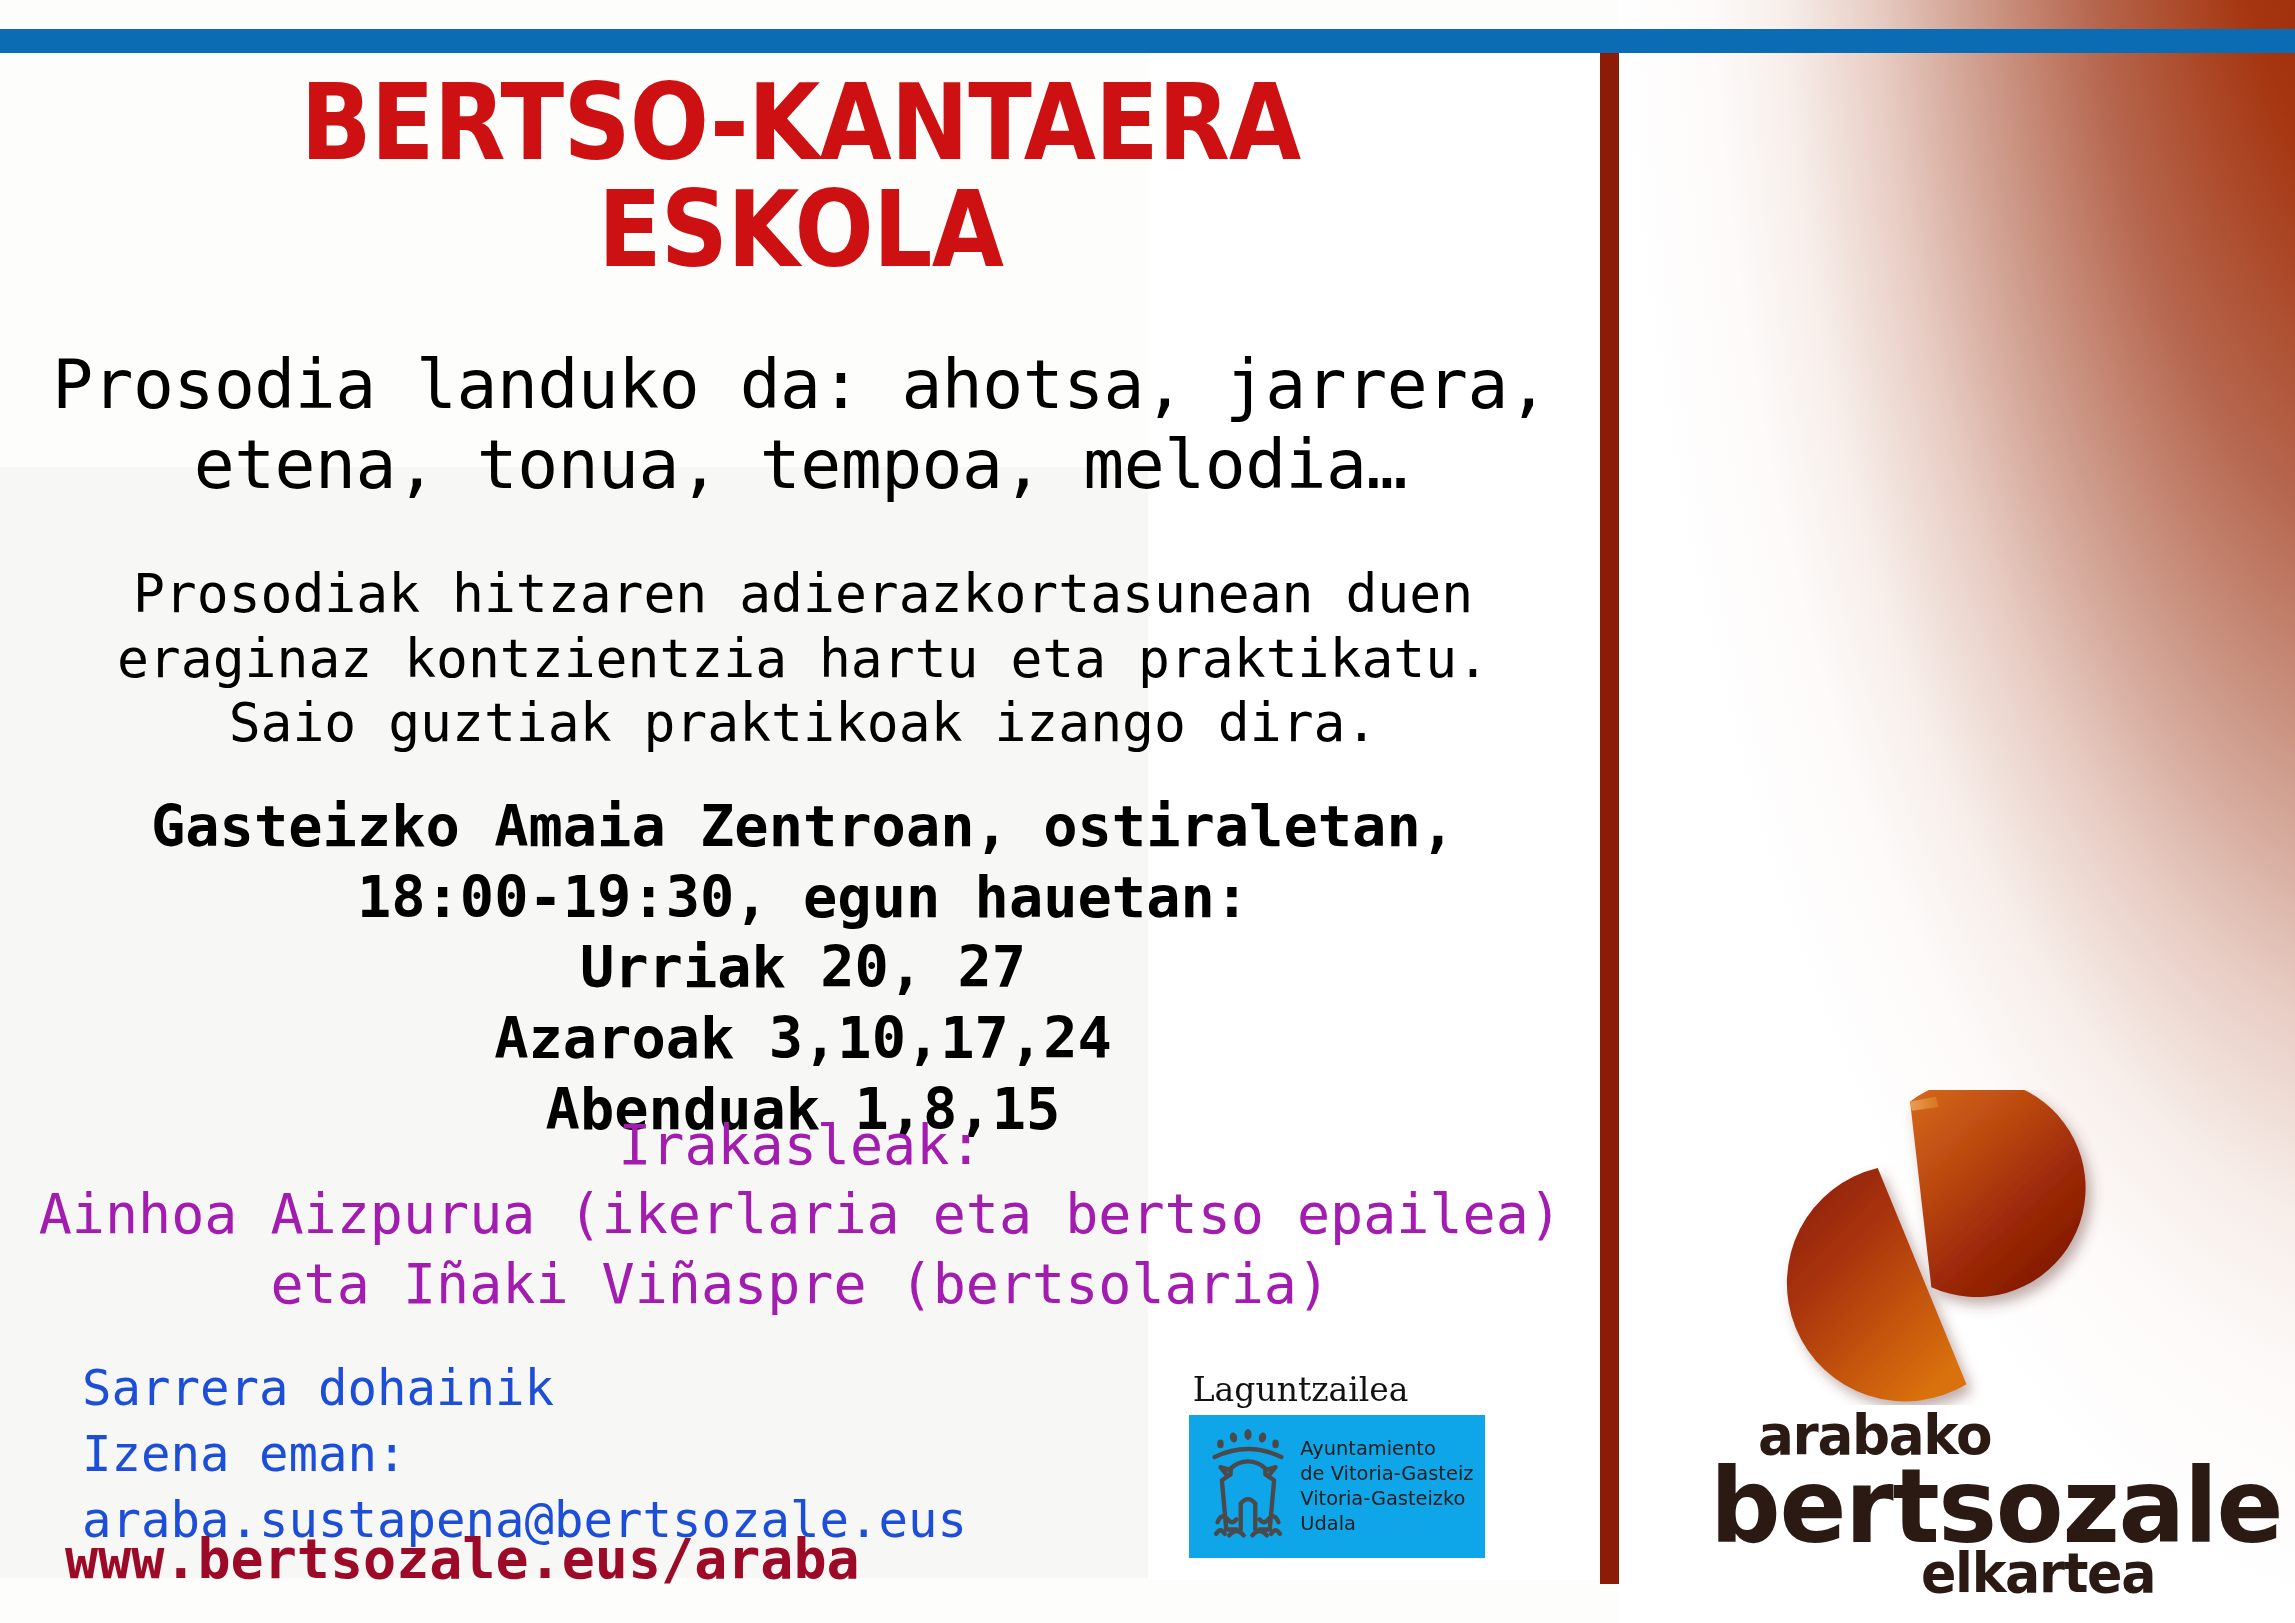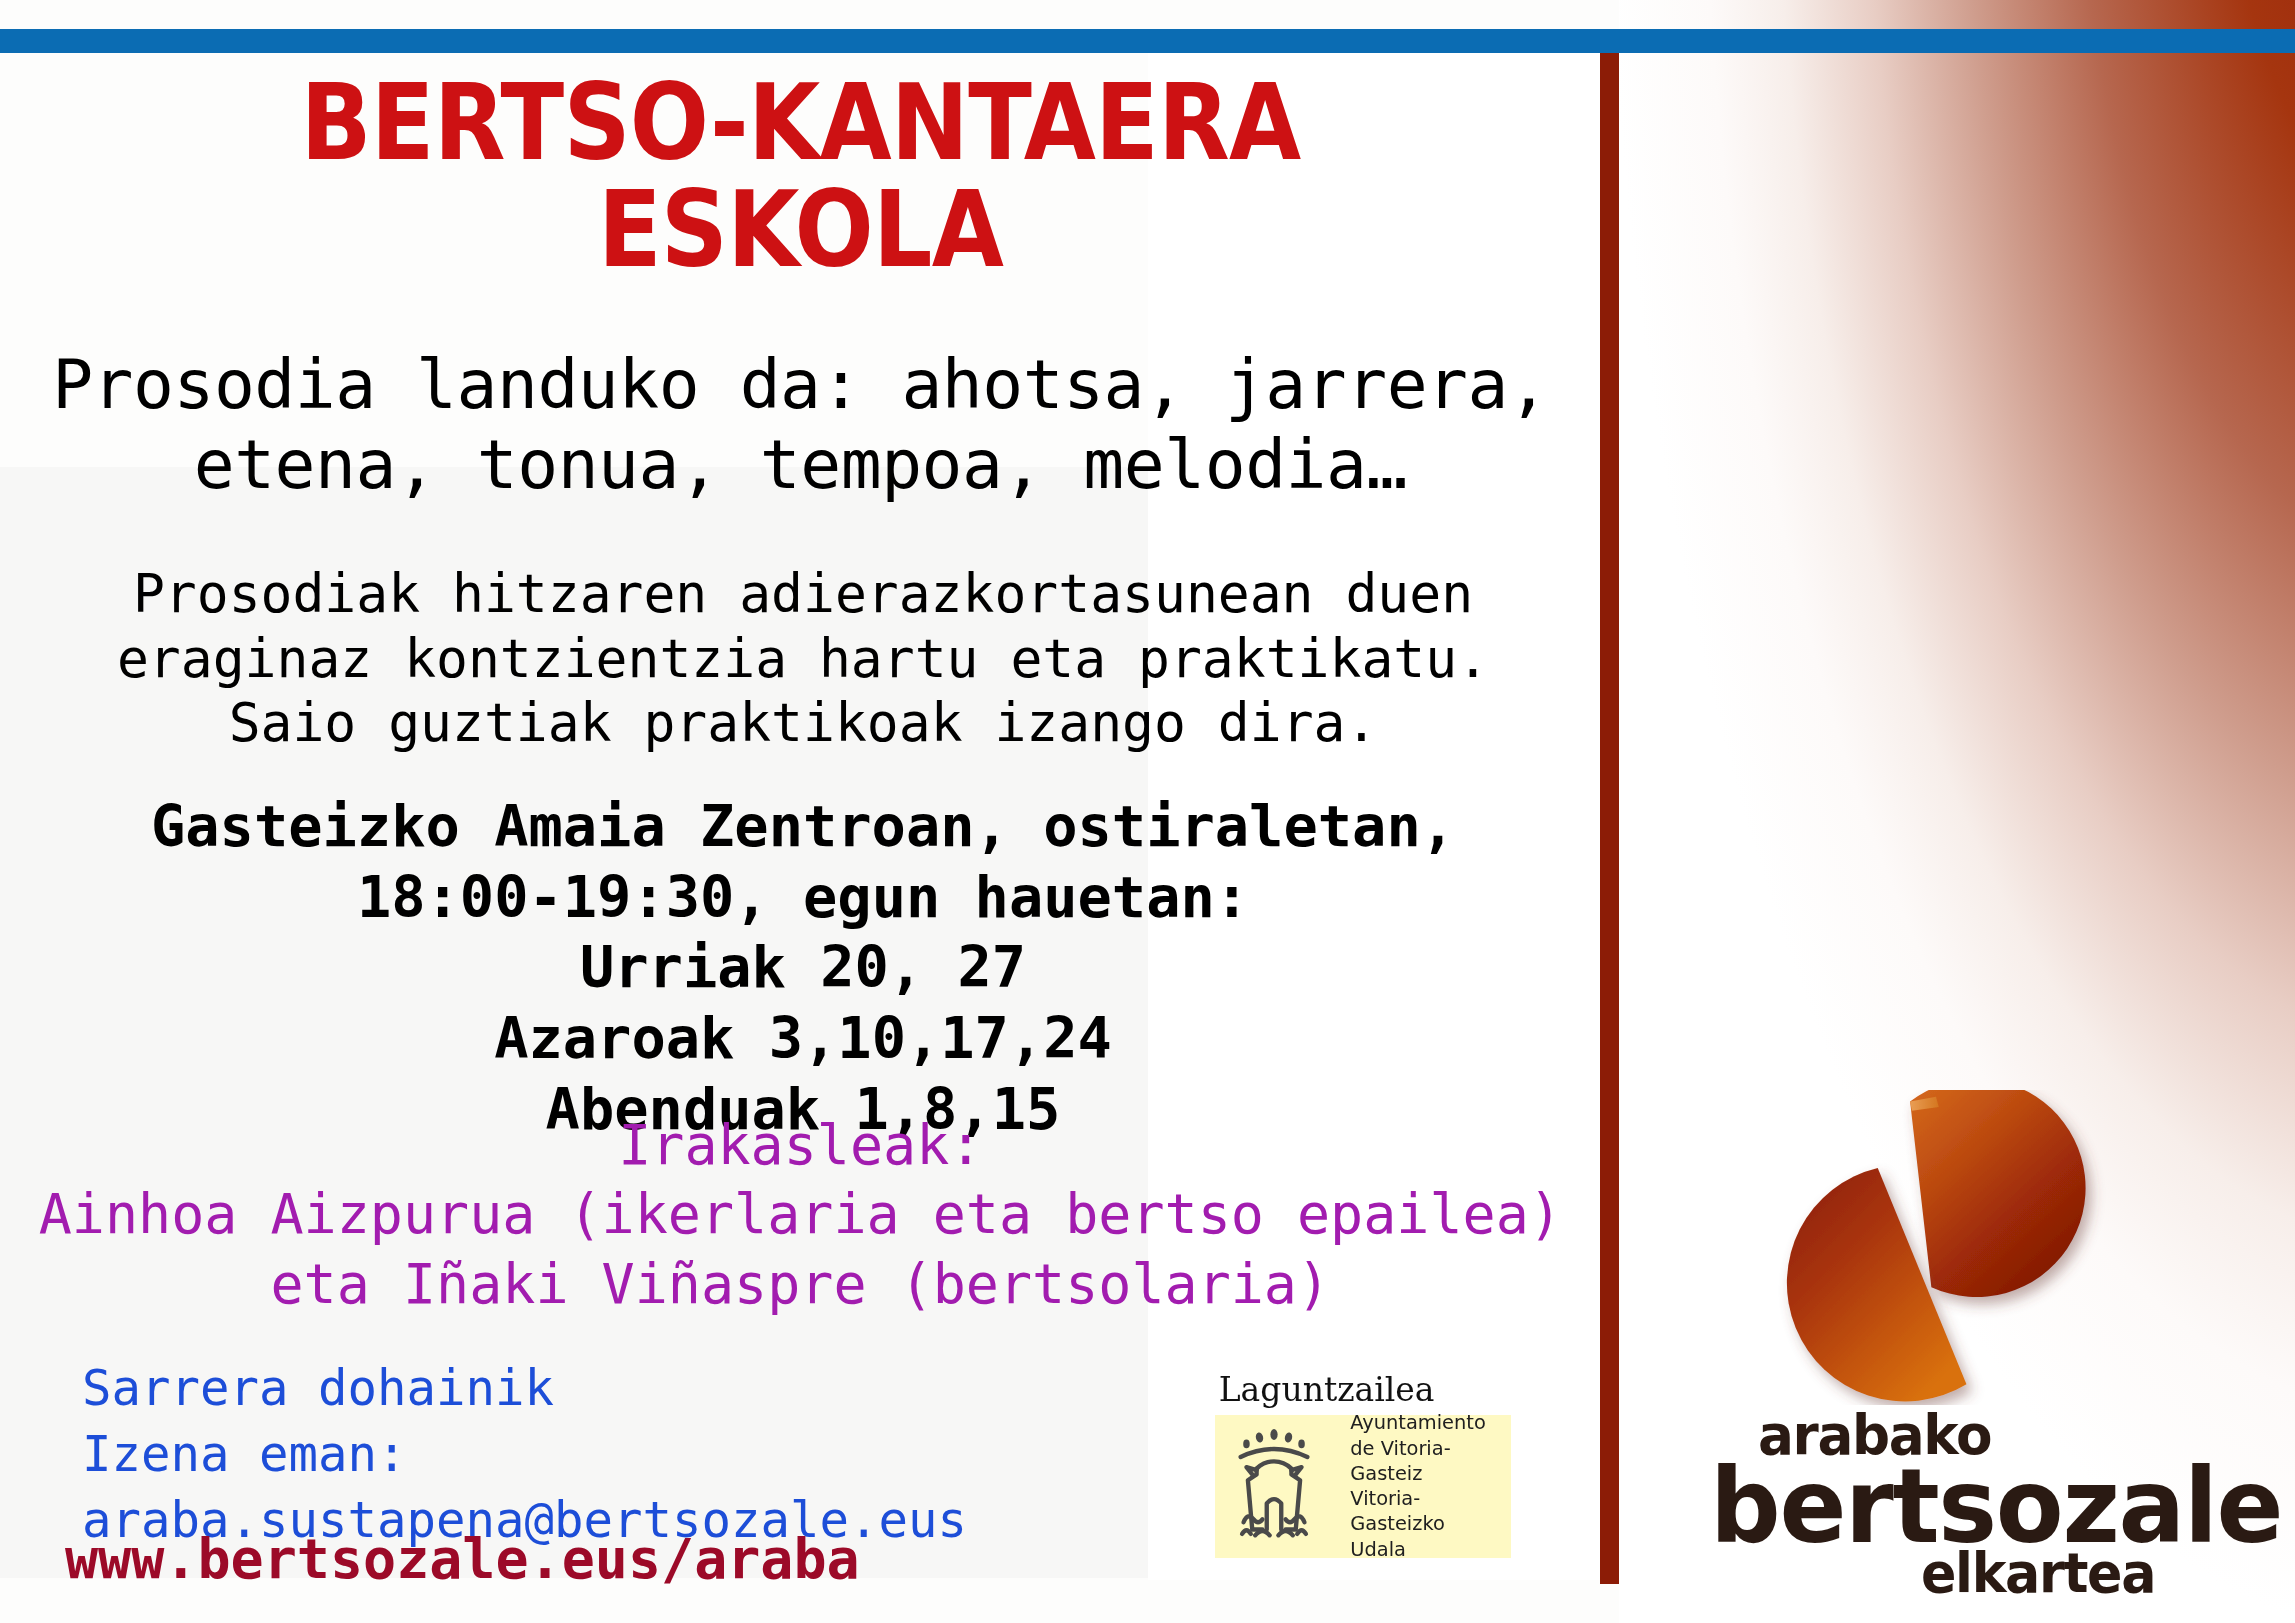--- a/index.html
+++ b/index.html
@@ -113,34 +113,34 @@
   .url{
     position:absolute; left:65px; top:1527px;
     font-size:55px;
     font-weight:bold;
     color:#9c0a28;
     letter-spacing:0px;
   }
 
   
   .laguntzailea{
-    position:absolute; left:1215px; top:1370px; width:305px;
+    position:absolute; left:1189px; top:1370px; width:305px;
   }
   .laguntzailea-label{
     font-family:"DejaVu Serif", serif;
     font-size:33px;
     color:#111;
     margin-left:3.7px;
     white-space:nowrap;
   }
   .vg-box{
     margin-top:5.6px;
     width:296px; height:143px;
-    background:#fef9c3;
-    display:flex; align-items:center;gap:24px;
+    background:#0ea5e9;
+    display:flex; align-items:center;
   }
   .vg-crest{ width:88px; height:116px; flex:0 0 auto; margin-left:15px;}
   .vg-text{
     font-family:"DejaVu Sans", sans-serif;
     font-size:19.4px;
     line-height:1.30;
     color:#202020;
     margin-left:8.3px;
     white-space:pre-line;
   }

